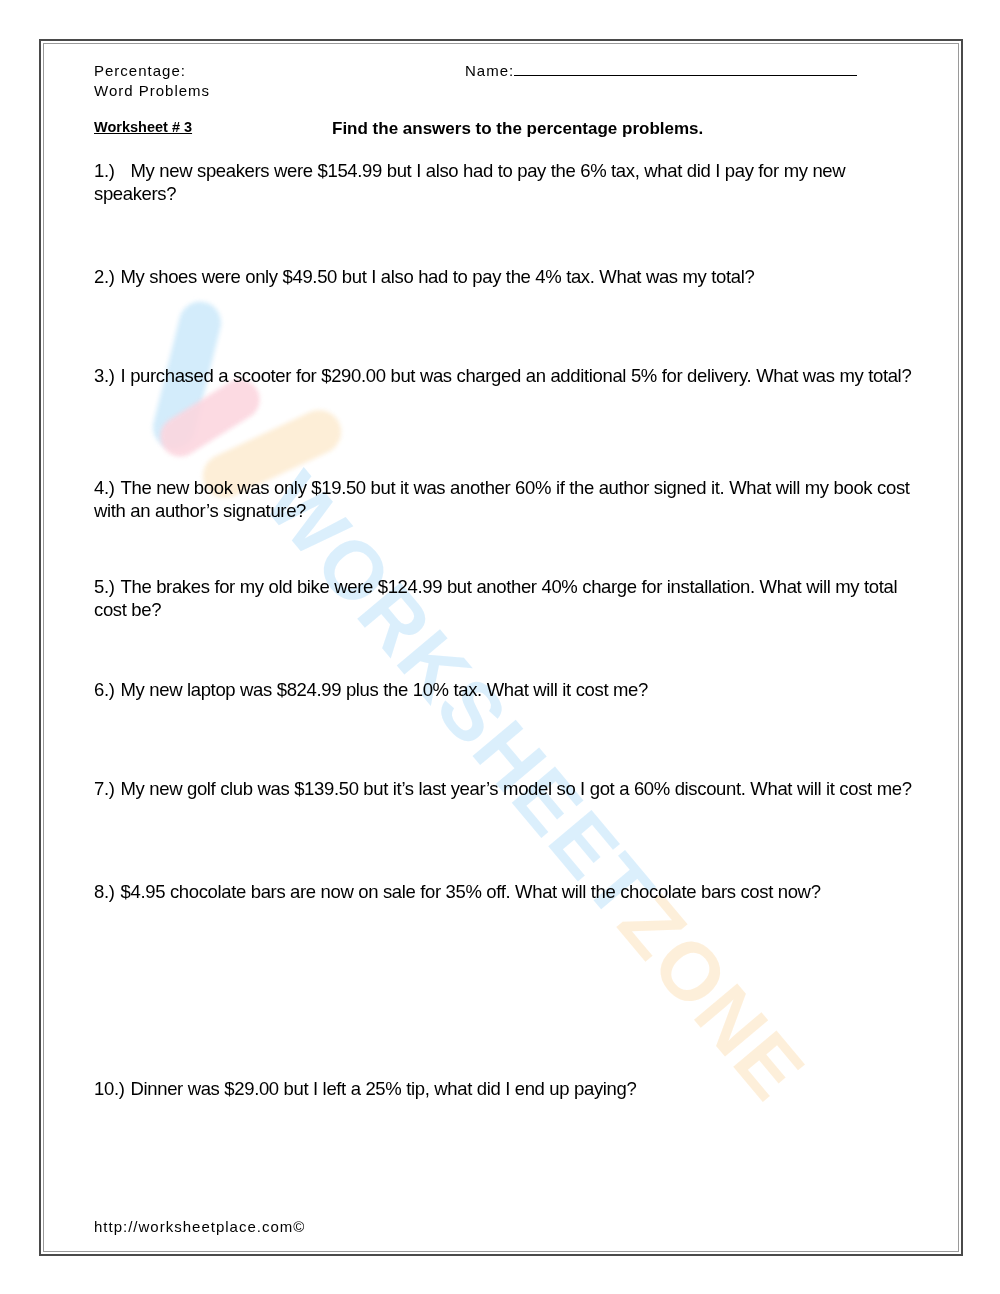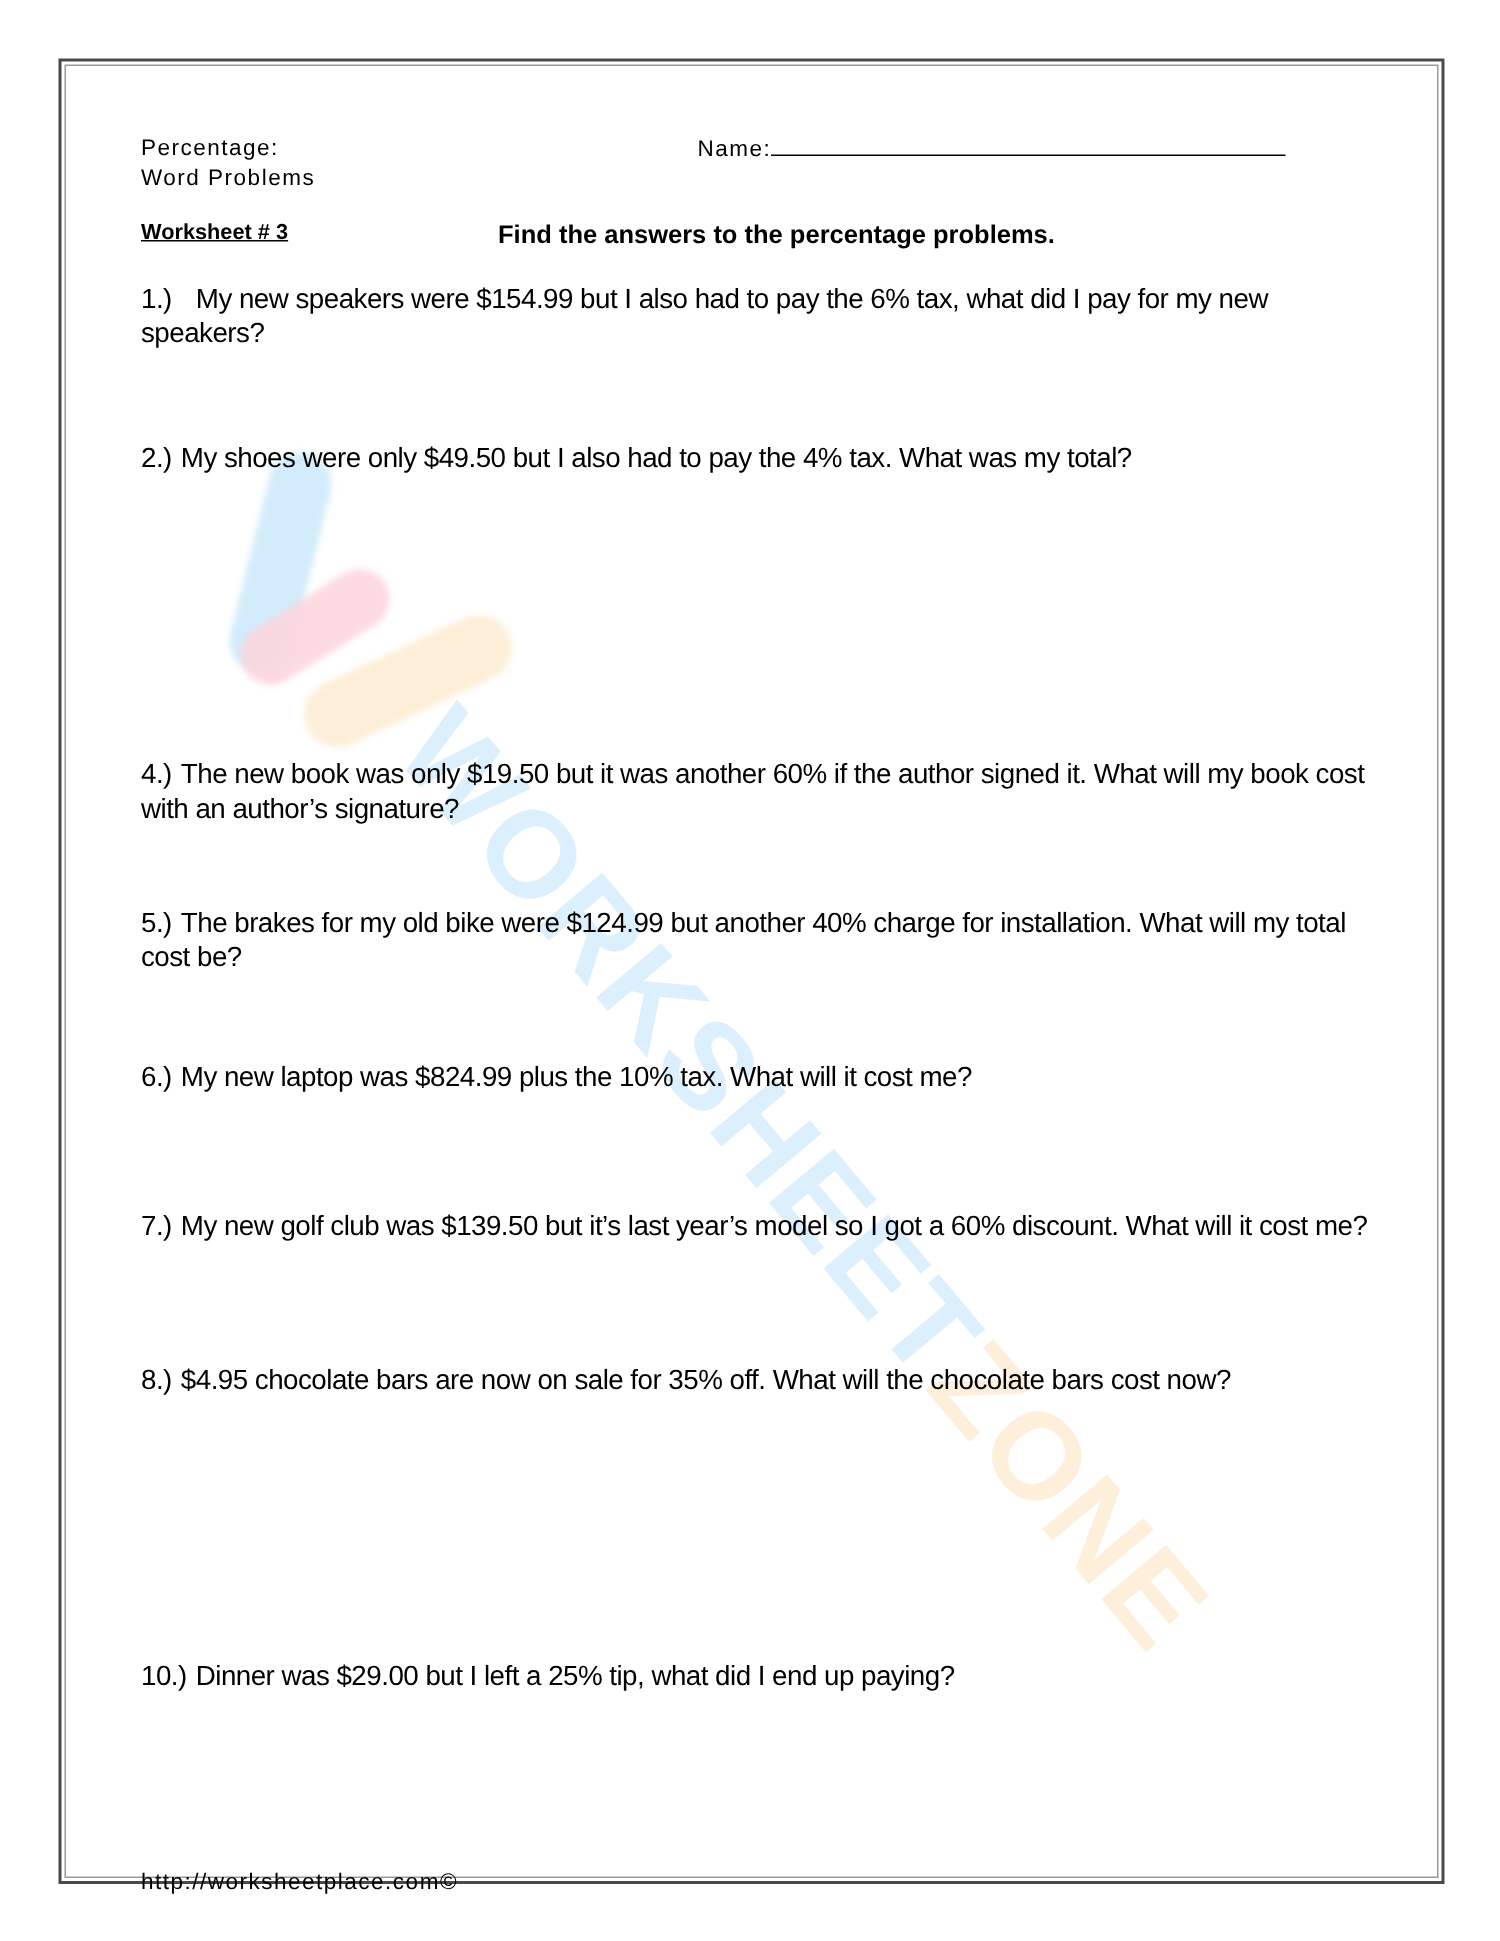--- a/index.html
+++ b/index.html
@@ -82,21 +82,21 @@
     font-size: 96px;
     font-weight: bold;
     letter-spacing: 2px;
     transform: rotate(50deg);
     transform-origin: left top;
     white-space: nowrap;
     opacity: 0.55;
   }
   .wm-text .blue { color: #bfe3fb; }
   .wm-text .orange { color: #fde3bd; }
-  .content { position: absolute; inset: 0; margin-top: 28px; }
+  .content { position: absolute; inset: 0; }
 </style>
 </head>
 <body>
 
 <div class="wm" style="left:0;top:0;width:1000px;height:1294px;">
   <div class="wm-bar" style="left:166px;top:300px;width:42px;height:150px;background:#d3ecfb;transform:rotate(14deg);"></div>
   <div class="wm-bar" style="left:155px;top:398px;width:110px;height:40px;background:#fcd6df;transform:rotate(-32deg);opacity:0.9;"></div>
   <div class="wm-bar" style="left:198px;top:432px;width:148px;height:44px;background:#fdeed7;transform:rotate(-25deg);"></div>
   <div class="wm-text" style="left:318px;top:455px;font-size:82px;">
     <span class="blue">WORKSHEET</span><span class="orange">ZONE</span>
@@ -120,20 +120,23 @@
 
   <div class="abs ws-title" style="left:94px;top:119px;text-align:center;">Worksheet # 3</div>
   <div class="abs ws-instr" style="left:332px;top:119px;">Find the answers to the percentage problems.</div>
 
   <div class="q" style="top:160px;">
     <span class="num wide">1.)</span><span>My new speakers were $154.99 but I also had to pay the 6% tax, what did I pay for my new speakers?</span>
   </div>
   <div class="q" style="top:266px;">
     <span class="num">2.)</span><span>My shoes were only $49.50 but I also had to pay the 4% tax. What was my total?</span>
   </div>
+  <div class="q" style="top:365px;">
+    <span class="num">3.)</span><span>I purchased a scooter for $290.00 but was charged an additional 5% for delivery. What was my total?</span>
+  </div>
   <div class="q" style="top:477px;">
     <span class="num">4.)</span><span>The new book was only $19.50 but it was another 60% if the author signed it. What will my book cost with an author’s signature?</span>
   </div>
   <div class="q" style="top:576px;">
     <span class="num">5.)</span><span>The brakes for my old bike were $124.99 but another 40% charge for installation. What will my total cost be?</span>
   </div>
   <div class="q" style="top:679px;">
     <span class="num">6.)</span><span>My new laptop was $824.99 plus the 10% tax. What will it cost me?</span>
   </div>
   <div class="q" style="top:778px;">

